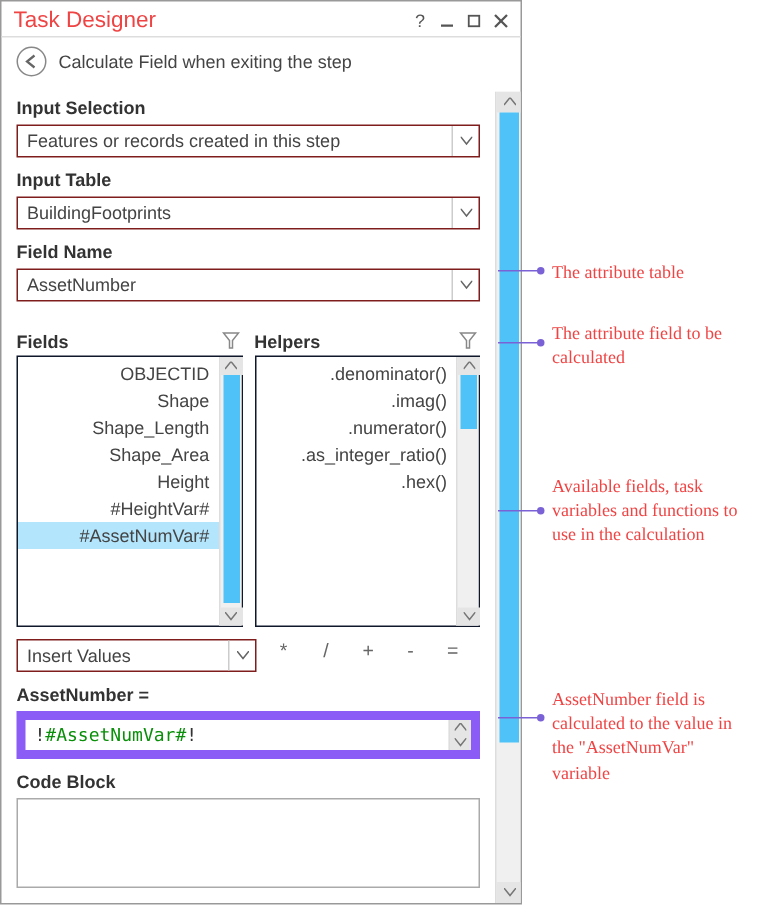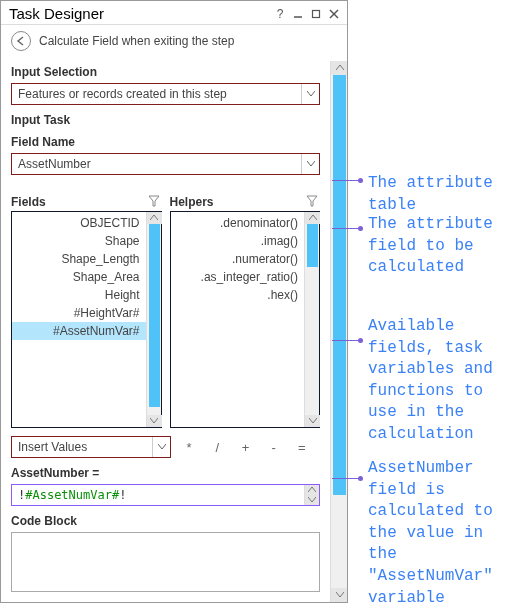--- a/index.html
+++ b/index.html
@@ -1,20 +1,20 @@
 <!DOCTYPE html>
 <html><head>
 <meta charset="utf-8">
 <style>
   * { box-sizing: border-box; margin: 0; padding: 0; }
   body { font-family: "Segoe UI", Arial, sans-serif; font-size: 12px; background: #fff; color: #333; }
   .stage { position: relative; width: 506px; height: 603px; }
   .panel { position: absolute; left: 0; top: 0; width: 348px; height: 603px; border: 1px solid #999; background: #fff; display: flex; flex-direction: column; }
   .titlebar { display: flex; align-items: center; justify-content: space-between; padding: 4px 6px 2px 8px; border-bottom: 1px solid #ddd; }
-  .title { color: #000000; font-size: 15px; font-weight: 400; }
+  .title { color: #ef4444; font-size: 15px; font-weight: 400; }
   .titlebtns { display: flex; gap: 4px; align-items: center; }
   .titlebtns span { width: 14px; height: 14px; display: flex; align-items: center; justify-content: center; color: #555; font-size: 12px; }
   .titlebtns svg { stroke: #555; }
   .subhead { display: flex; align-items: center; gap: 8px; padding: 6px 10px 10px 10px; }
   .backbtn { width: 20px; height: 20px; border: 1px solid #888; border-radius: 50%; display: flex; align-items: center; justify-content: center; }
   .subtitle { font-size: 12px; color: #444; }
   .body { flex: 1; display: flex; overflow: hidden; }
   .content { flex: 1; padding: 0 10px 10px 10px; overflow: hidden; display: flex; flex-direction: column; gap: 4px; }
   .scrollbar { width: 17px; background: #f0f0f0; border-left: 1px solid #ddd; position: relative; }
   .scrollbar .arrow { position: absolute; left: 0; width: 17px; height: 14px; background: #e5e5e5; display:flex; align-items:center; justify-content:center; }
@@ -30,32 +30,32 @@
   .colhead { display: flex; align-items: center; justify-content: space-between; font-weight: 600; padding-bottom: 2px; }
   .filter { width: 14px; height: 14px; color: #888; }
   .listwrap { flex: 1; border: 1px solid #0f172a; display: flex; min-height: 0; text-align: right; }
   .list { flex: 1; overflow: hidden; padding: 2px 0; }
   .item { padding: 2px 6px; white-space: nowrap; color: #444; }
   .item.sel { background: #b3e5fc; }
   .listscroll { width: 15px; background: #f0f0f0; border-left: 1px solid #ddd; position: relative; }
   .listscroll .larrow { position:absolute; left:0; width:15px; height:12px; background:#e5e5e5; display:flex; align-items:center; justify-content:center;}
   .listscroll .larrow.up{top:0}.listscroll .larrow.down{bottom:0}
   .listscroll .lthumb { position:absolute; left:2px; width:11px; background:#4fc3f7; }
-  .oprow { display: flex; align-items: center; gap: 0; margin-top: 4px; }
+  .oprow { display: flex; gap: 0; margin-top: 4px; }
   .oprow .combo { flex: 0 0 160px; }
   .ops { flex: 1; display: flex; justify-content: space-around; color: #666; font-size: 13px; padding: 0 4px; }
   .ops span { width: 16px; text-align: center; }
   .exprlabel { font-weight: 600; margin-top: 4px; }
-  .exprbox { display:flex; border:1px solid #8b5cf6; }
+  .exprbox { display:flex; border:6px solid #8b5cf6; }
   .expr { flex:1; padding: 3px 6px; font-family: monospace; font-size: 12px; }
   .expr .g { color: #0a8f0a; }
   .exprscroll { width: 15px; background:#f0f0f0; border-left:1px solid #ddd; display:flex; flex-direction:column; justify-content:space-between;}
   .exprscroll div{height:10px; background:#e5e5e5; display:flex; align-items:center; justify-content:center;}
   .codebox { flex: 0 0 60px; border:1px solid #aaa; padding:4px; }
-  .anno { position: absolute; font-family: Liberation Mono, monospace; font-size: 16px; color: #3b82f6; line-height: 1.35; }
+  .anno { position: absolute; font-family: Liberation Serif, serif; font-size: 12px; color: #ef4444; line-height: 1.35; }
   .aline { position: absolute; height: 1px; background: #7a62d6; }
   .aline::after { content:''; position:absolute; right:-1px; top:-2px; width:5px; height:5px; background:#7a62d6; border-radius:50%; }
   svg { display:block; }
 </style>
 </head>
 <body>
 
 <div class="stage">
   <div class="panel">
     <div class="titlebar">
@@ -93,21 +93,29 @@
         <div class="label">Input Selection</div>
         <div class="combo">
           <div class="text">Features or records created in this step</div>
           <div class="caret">
               <svg width="8" height="6">
                 <path d="M0 0 L4 5 L8 0" fill="none" stroke="#666"></path>
               </svg>
             </div>
         </div>
 
-        <div class="label">Input Task</div>
+        <div class="label">Input Table</div>
+        <div class="combo">
+          <div class="text">BuildingFootprints</div>
+          <div class="caret">
+              <svg width="8" height="6">
+                <path d="M0 0 L4 5 L8 0" fill="none" stroke="#666"></path>
+              </svg>
+            </div>
+        </div>
 
         <div class="label">Field Name</div>
         <div class="combo">
           <div class="text">AssetNumber</div>
           <div class="caret">
               <svg width="8" height="6">
                 <path d="M0 0 L4 5 L8 0" fill="none" stroke="#666"></path>
               </svg>
             </div>
         </div>

